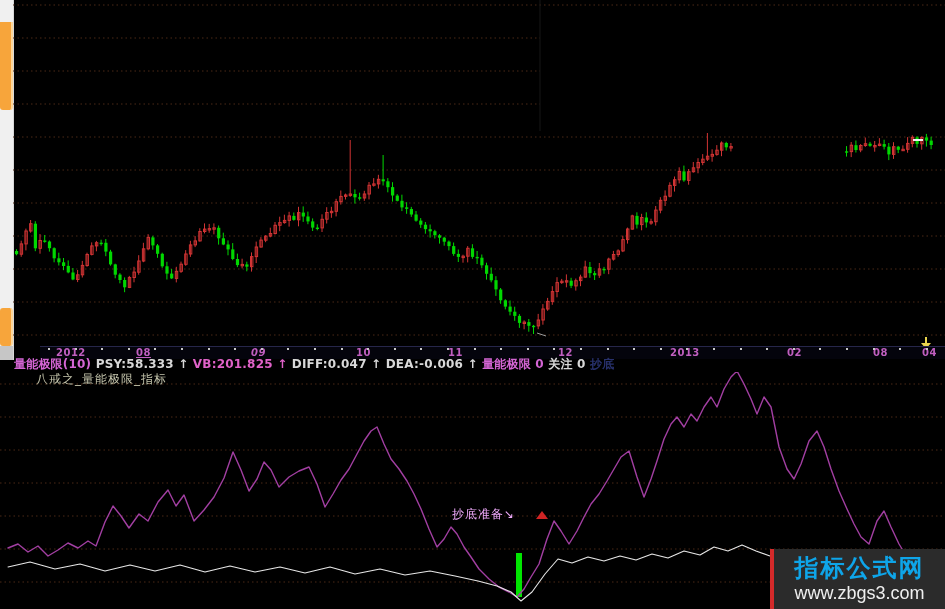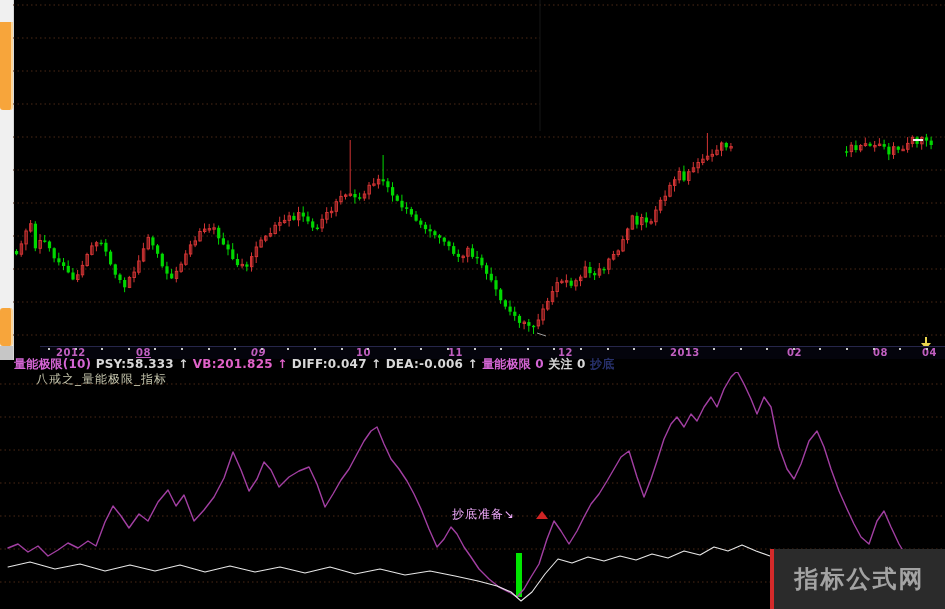--- a/index.html
+++ b/index.html
@@ -23,21 +23,21 @@
   .date-axis .tick{position:absolute;top:1px;width:2px;height:2px;background:#c8c8c8;}
   .status-line{position:absolute;left:14px;top:358px;height:13px;width:930px;font-size:12px;line-height:13px;white-space:pre;letter-spacing:.2px;}
   .status-line span{font-weight:bold;}
   .subtitle{position:absolute;left:36px;top:371px;font-size:12px;color:#c6c6ad;letter-spacing:1px;}
   .annotation{position:absolute;font-size:12px;color:#f0abfc;letter-spacing:1px;text-shadow:0 0 2px #000;}
   .watermark{
     position:absolute;left:770px;top:549px;width:175px;height:60px;background:#2b2b2b;
     border-left:4px solid #d42a2a;box-sizing:border-box;display:flex;flex-direction:column;
     align-items:center;justify-content:center;z-index:20;
   }
-  .wm1{font-size:24px;font-weight:bold;color:#a3a3a3;line-height:28px;letter-spacing:2px;}
+  .wm1{font-size:24px;font-weight:bold;color:#0ea5e9;line-height:28px;letter-spacing:2px;}
   .wm2{font-size:18px;color:#efefef;line-height:22px;font-family:"Liberation Sans",sans-serif;}
 </style>
 </head>
 <body>
 
 <div class="screen">
 
   <div class="left-strip">
     <div class="seg orange-top"></div>
     <div class="seg orange-mid"></div>
@@ -472,15 +472,16 @@
       <rect x="516" y="553" width="6" height="44" fill="#00e600"></rect>
       <polyline points="8,548 18,544 28,552 38,546 48,556 58,550 68,543 78,548 88,541 96,546 105,522 113,506 121,516 129,528 139,514 148,521 158,502 168,490 176,506 184,495 194,521 204,510 214,497 224,478 233,452 241,470 249,491 257,479 264,462 271,470 279,487 289,477 299,471 309,467 317,484 325,507 333,494 341,480 349,469 357,454 364,441 371,431 377,427 384,444 391,459 399,469 407,481 414,494 421,509 429,529 437,547 444,539 451,527 457,534 464,547 471,557 479,569 489,579 499,587 509,592 517,597 524,589 531,577 539,564 547,539 554,521 561,531 569,544 577,531 584,517 591,504 599,494 607,481 614,469 621,457 629,451 637,477 644,497 651,479 657,461 664,439 671,424 677,417 684,427 691,414 697,421 704,407 711,397 717,407 724,389 731,377 737,371 744,384 751,399 757,414 764,397 771,407 779,447 787,469 794,479 801,464 809,441 817,431 824,447 831,469 839,491 847,509 854,524 861,537 869,544 877,521 884,511 891,527 899,544 907,557 914,567 921,571 929,559 937,551 944,554" fill="none" stroke="#a23fa2" stroke-width="1.4" stroke-linejoin="round" stroke-linecap="round"></polyline>
       <polyline points="8,567 30,562 55,569 80,564 105,571 130,565 155,571 180,565 205,572 230,566 255,572 280,567 305,573 330,567 355,574 380,569 405,575 430,571 455,576 478,581 497,586 511,592 521,601 532,592 545,574 558,559 572,563 588,557 604,561 620,556 636,560 652,554 668,558 684,551 700,555 714,547 728,551 742,545 756,551 770,556" fill="none" stroke="#e6e6e6" stroke-width="1.1" stroke-linejoin="round" stroke-linecap="round"></polyline>
       <polygon points="536,519,548,519,542,511" fill="#cf2424"></polygon>
     </svg>
 
   <div class="annotation" style="left: 452px; top: 506px;">抄底准备↘</div>
 
   <div class="watermark" style="border-left-color: rgb(212, 42, 42); background: rgb(43, 43, 43);">
     <div class="wm1">指标公式网</div>
+    <div class="wm2">www.zbgs3.com</div>
   </div>
 
 </div>
 
 </body></html>

